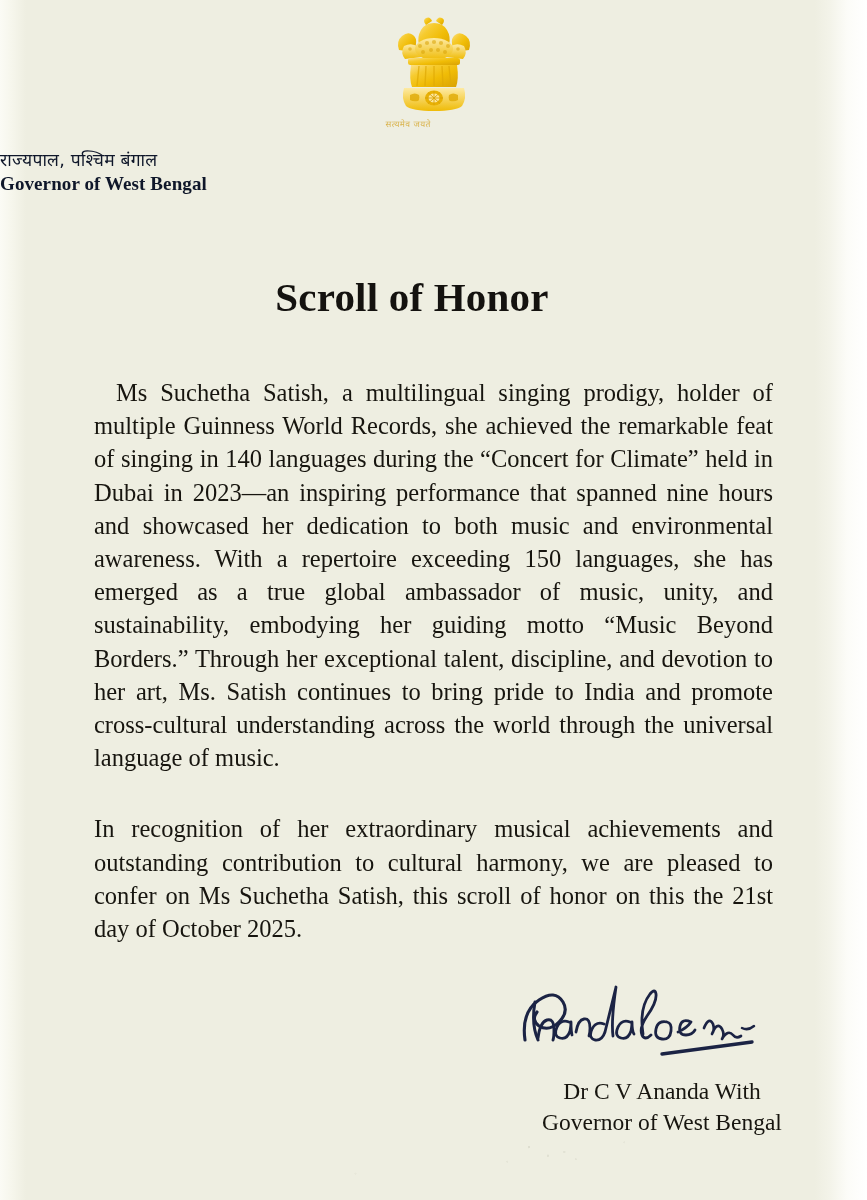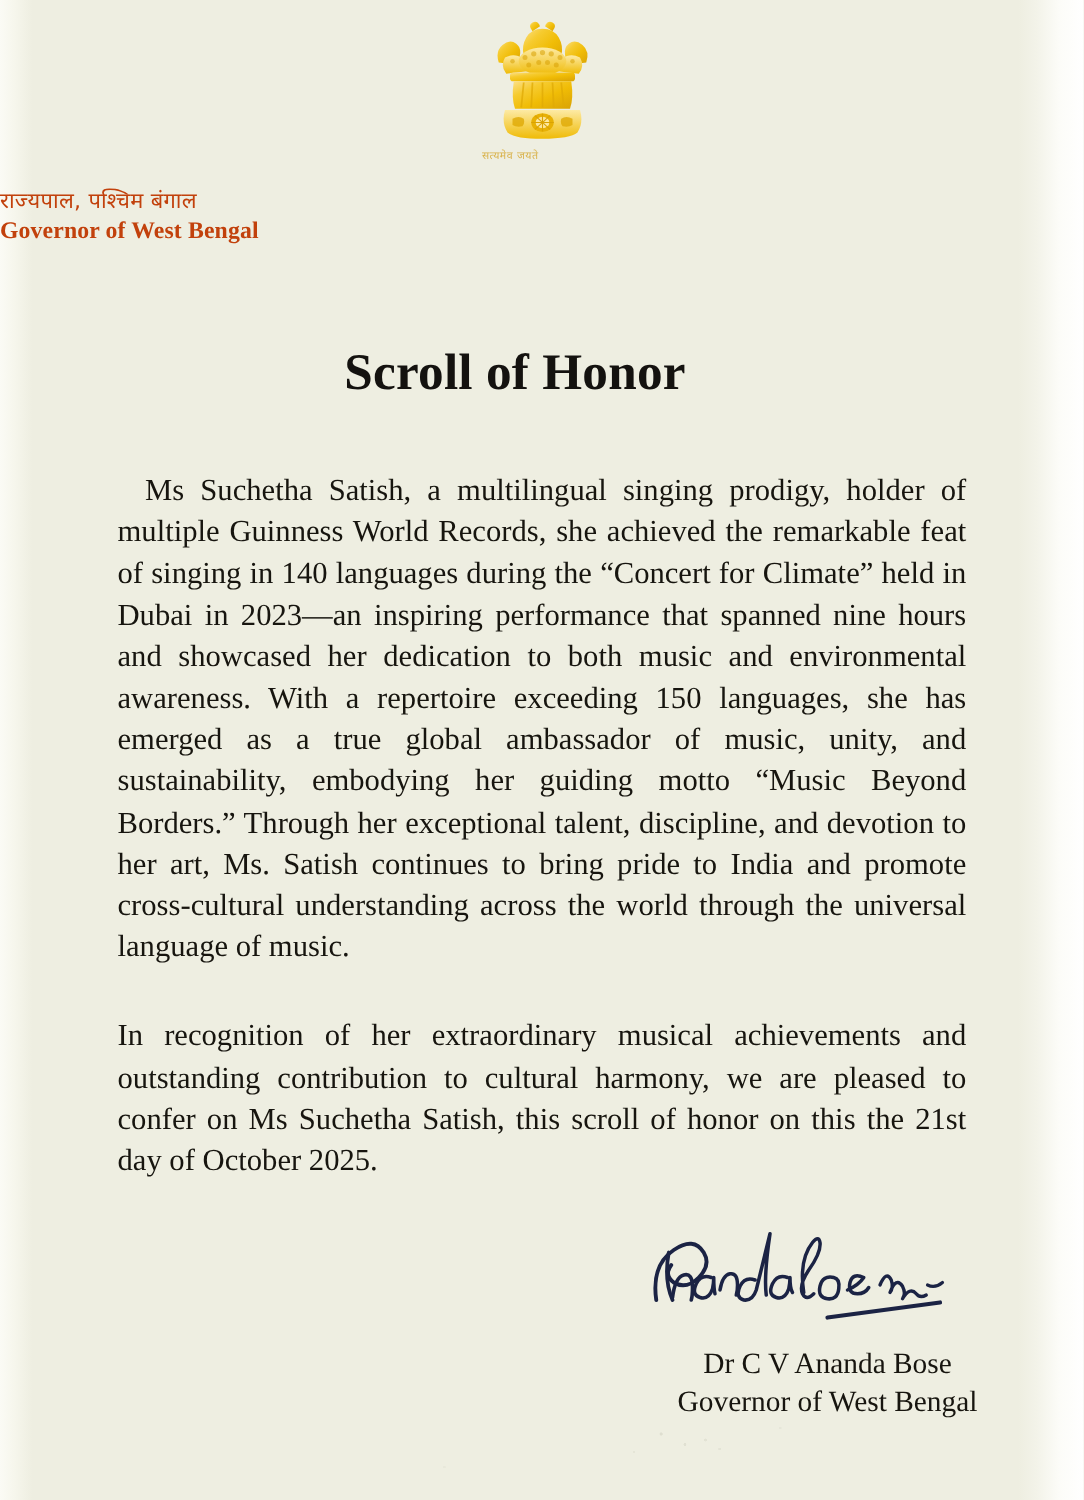--- a/index.html
+++ b/index.html
@@ -75,21 +75,21 @@
     margin-top: -6px;
     font-family: "DejaVu Sans", sans-serif;
     white-space: nowrap;
   }
 
   #org-lines {
     margin-top: 20px;
     line-height: 1.28;
   }
   .org-line {
-    color: #c2410c;
+    color: #0f172a;
     white-space: nowrap;
   }
   #org-hindi {
     font-family: "DejaVu Sans", sans-serif;
     font-size: 17.5px;
     letter-spacing: .2px;
   }
   #org-bengali {
     font-family: "DejaVu Sans", sans-serif;
     font-size: 17.5px;
@@ -283,18 +283,18 @@
         <path d="M155 54 q-9 -2 -11 7 q-2 9 6 10 q8 1 9 -8 q1 -8 -4 -9" stroke-width="2.8"></path>
 
         <path d="M166 64 q9 -4 13 -10 q-9 -4 -11 4 q-2 9 6 9 q6 0 9 -5" stroke-width="2.8"></path>
 
         <path d="M192 60 q5 -12 9 -4 q2 6 -1 10 q5 -13 10 -5 q3 6 0 10 q6 -10 11 -4 q3 4 8 1" stroke-width="2.7"></path>
         <path d="M230 60 q6 3 12 -2" stroke-width="2.5"></path>
 
         <path d="M150 86 q45 -6 90 -12" stroke-width="3.4"></path>
       </g>
     </svg>
-    <div class="sig-name">Dr C V Ananda Bose</div>
+    <div class="sig-name">Dr C V Ananda With</div>
     <div class="sig-name">Governor of West Bengal</div>
   </div>
 
   <div id="paper-grain"></div>
 </div>
 
 </body></html>

